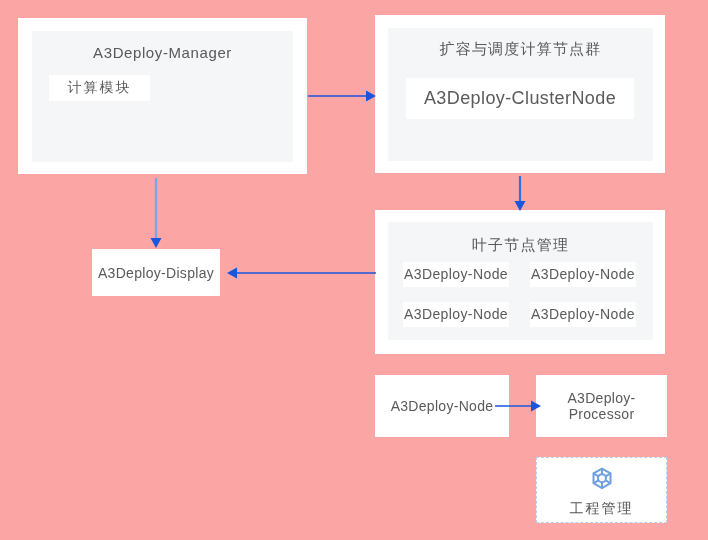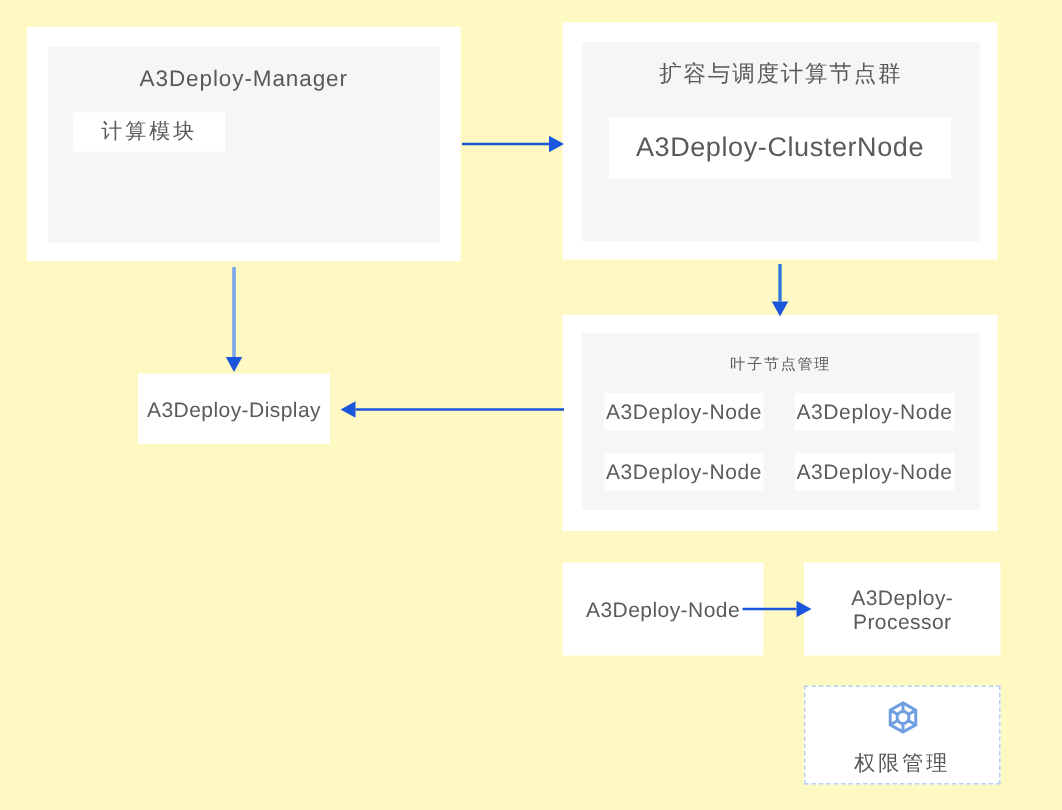--- a/index.html
+++ b/index.html
@@ -11,21 +11,21 @@
     width: 708px;
     height: 540px;
     background: #f4f7fd;
     font-family: "Liberation Sans", "DejaVu Sans", sans-serif;
     overflow: hidden;
   }
   #canvas {
     position: relative;
     width: 708px;
     height: 540px;
-    background: #fef9c3;
+    background: #fca5a5;
   }
 
   
   .outer-card {
     position: absolute;
     background: #ffffff;
     box-sizing: border-box;
   }
   .inner-panel {
     position: absolute;
@@ -132,21 +132,21 @@
   <div class="inner-panel" style="left:388px; top:28px; width:265px; height:133px;">
   </div>
   <div class="panel-title cjk" style="top:40px; left:388px; width:265px; font-size:15px;">扩容与调度计算节点群</div>
 
   <div class="chip" style="left:406px; top:78px; width:228px; height:41px; font-size:18px;">A3Deploy-ClusterNode</div>
 
   <div class="outer-card" style="left:375px; top:210px; width:290px; height:144px;">
   </div>
   <div class="inner-panel" style="left:388px; top:222px; width:265px; height:118px;">
   </div>
-  <div class="panel-title cjk" style="top:236px; left:388px; width:265px; font-size:10px;">叶子节点管理</div>
+  <div class="panel-title cjk" style="top:236px; left:388px; width:265px; font-size:15px;">叶子节点管理</div>
 
   <div class="chip" style="left:403px; top:262px; width:106px; height:25px;">A3Deploy-Node</div>
   <div class="chip" style="left:530px; top:262px; width:106px; height:25px;">A3Deploy-Node</div>
   <div class="chip" style="left:403px; top:302px; width:106px; height:25px;">A3Deploy-Node</div>
   <div class="chip" style="left:530px; top:302px; width:106px; height:25px;">A3Deploy-Node</div>
 
   <div class="flat-box" style="left:92px; top:249px; width:128px; height:47px;">A3Deploy-Display</div>
 
   <div class="flat-box" style="left:375px; top:375px; width:134px; height:62px;">A3Deploy-Node</div>
   <div class="flat-box" style="left:536px; top:375px; width:131px; height:62px;">A3Deploy-Processor</div>
@@ -157,21 +157,21 @@
         <polygon points="13,2.6 21.5,7.4 21.5,17.2 13,22 4.5,17.2 4.5,7.4" fill="none" stroke="#6f9fe0" stroke-width="2"></polygon>
         <circle cx="13" cy="12.3" r="4" fill="none" stroke="#6f9fe0" stroke-width="2"></circle>
         <line x1="13" y1="2.6" x2="13" y2="8.3" stroke="#6f9fe0" stroke-width="2"></line>
         <line x1="13" y1="16.3" x2="13" y2="22" stroke="#6f9fe0" stroke-width="2"></line>
         <line x1="4.5" y1="7.4" x2="9.5" y2="10.3" stroke="#6f9fe0" stroke-width="2"></line>
         <line x1="16.5" y1="14.3" x2="21.5" y2="17.2" stroke="#6f9fe0" stroke-width="2"></line>
         <line x1="21.5" y1="7.4" x2="16.5" y2="10.3" stroke="#6f9fe0" stroke-width="2"></line>
         <line x1="9.5" y1="14.3" x2="4.5" y2="17.2" stroke="#6f9fe0" stroke-width="2"></line>
       </svg>
     </span>
-    <span class="module-label">权限管理</span>
+    <span class="module-label">工程管理</span>
   </div>
 
   <div class="conn" style="left:308px; top:86px; width:70px; height:20px;">
     <svg width="70" height="20" viewBox="0 0 70 20">
       <line x1="0" y1="10" x2="58" y2="10" stroke="#1a56db" stroke-width="1.6"></line>
       <polygon points="58,4.5 68,10 58,15.5" fill="#1a56db"></polygon>
     </svg>
   </div>
 
   <div class="conn" style="left:146px; top:178px; width:20px; height:72px;">

